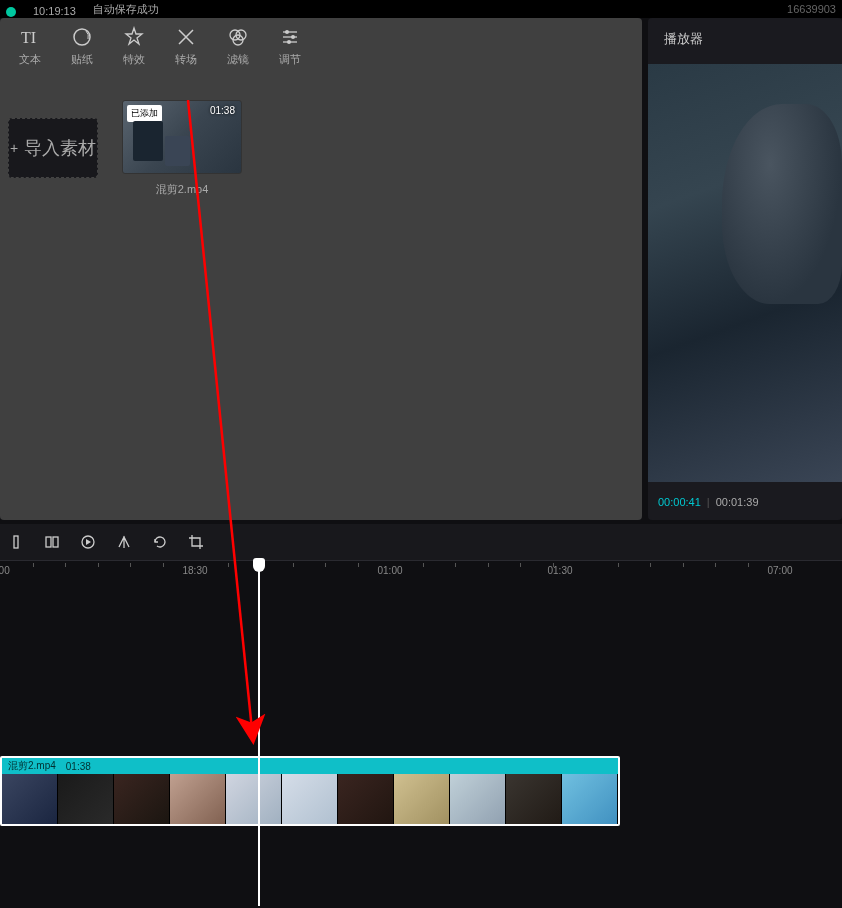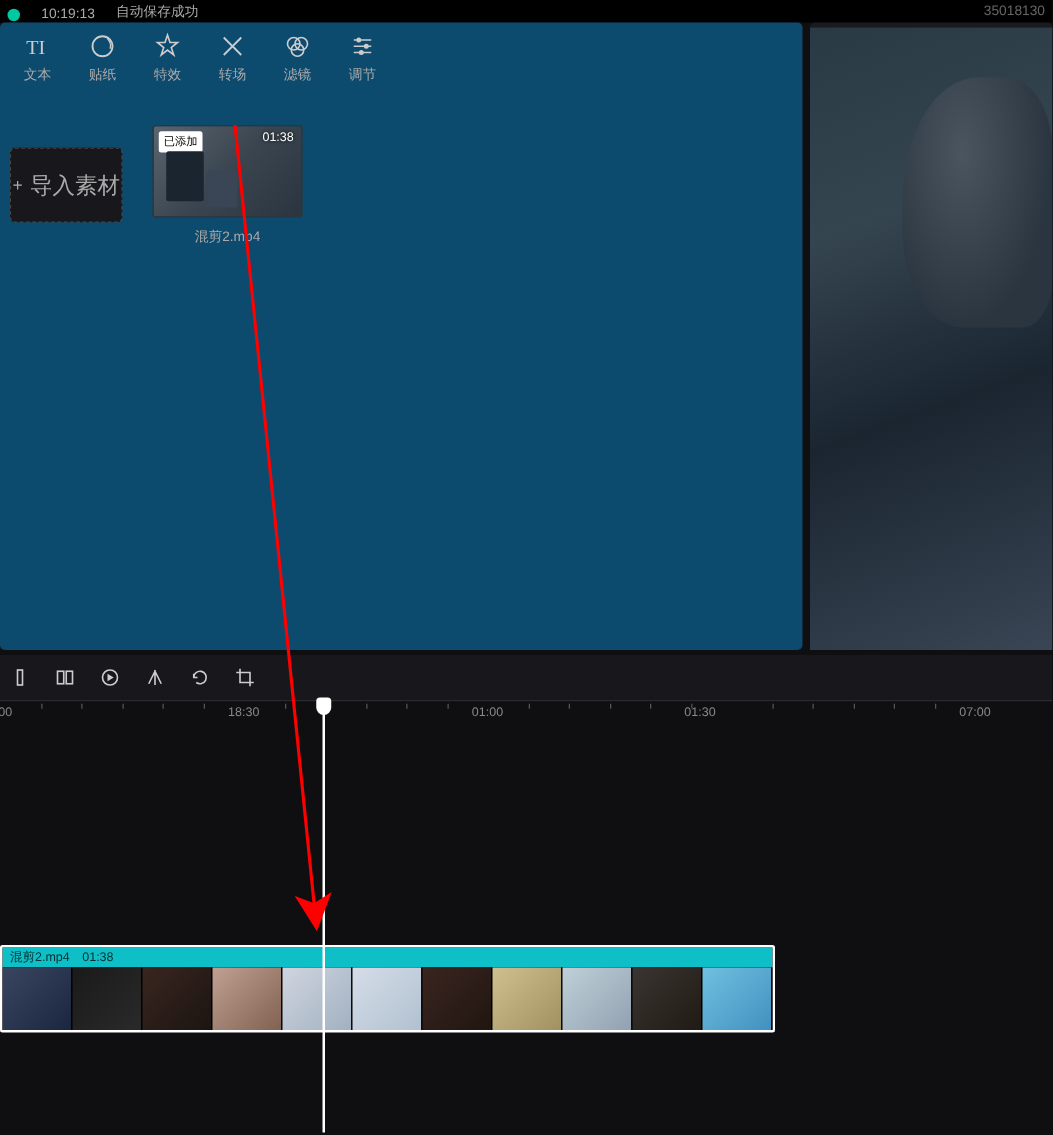--- a/index.html
+++ b/index.html
@@ -6,21 +6,21 @@
     body { background: #0f0f12; color: #ccc; font-family: "Microsoft YaHei", Arial, sans-serif; font-size: 12px; width: 842px; height: 908px; overflow: hidden; position: relative; }
     
     .top-status { height: 18px; display: flex; align-items: center; padding: 0 6px; background: #000; justify-content: space-between; }
     .status-left { display: flex; align-items: flex-end; gap: 17px; }
     .status-dot { width: 10px; height: 10px; border-radius: 50%; background: #00c8a0; }
     .status-text { color: #aaa; font-size: 11px; }
     .status-right { color: #666; font-size: 11px; }
     
     .main-area { display: flex; height: 502px; gap: 6px; }
     
-    .left-panel { flex: 1; background: #0c4a6e; border-radius: 4px; position: relative; }
+    .left-panel { flex: 1; background: #404040; border-radius: 4px; position: relative; }
     
     .tab-bar { display: flex; gap: 0; padding: 8px 4px 10px; }
     .tab-item { display: flex; flex-direction: column; align-items: center; gap: 4px; width: 52px; cursor: pointer; color: #ccc; }
     .tab-icon { width: 22px; height: 22px; display: flex; align-items: center; justify-content: center; }
     .tab-label { font-size: 11px; color: #aaa; }
     
     .import-btn { position: absolute; left: 8px; top: 100px; width: 90px; height: 60px; border: 1px dashed #444; border-radius: 4px; display: flex; align-items: center; justify-content: center; gap: 6px; cursor: pointer; background: #18181c; }
     .import-plus { font-size: 14px; color: #aaa; }
     .import-text { font-size: 18px; color: #aaa; }
     
@@ -78,21 +78,21 @@
   </style>
 </head>
 <body>
 
 <div class="top-status">
   <div class="status-left">
     <div class="status-dot"></div>
     <span class="status-text">10:19:13</span>
     <span class="status-text">自动保存成功</span>
   </div>
-  <span class="status-right">35018130</span>
+  <span class="status-right">16639903</span>
 </div>
 
 <div class="main-area">
   <div class="left-panel">
     <div class="tab-bar">
       <div class="tab-item">
         <div class="tab-icon">
           <svg width="22" height="22" viewBox="0 0 22 22">
               <text x="2" y="17" font-size="16" fill="#ccc" font-family="serif">TI</text>
             </svg>
@@ -161,24 +161,30 @@
         <div class="media-thumb-content">
           <div class="thumb-person"></div>
           <div class="thumb-obj"></div>
         </div>
       </div>
       <div class="media-name">混剪2.mp4</div>
     </div>
   </div>
 
   <div class="right-panel">
+    <div class="preview-header">播放器</div>
     <div class="preview-area">
       <div class="preview-img">
         <div class="preview-person"></div>
       </div>
+    </div>
+    <div class="preview-info">
+      <span class="preview-current">00:00:41</span>
+      <span class="preview-divider">|</span>
+      <span class="preview-total">00:01:39</span>
     </div>
   </div>
 </div>
 
 <div class="timeline-toolbar">
   <div class="tool-btn">
     <svg width="16" height="16" viewBox="0 0 16 16">
         <rect x="6" y="2" width="4" height="12" fill="none" stroke="#ccc" stroke-width="1.3"></rect>
       </svg>
   </div>

